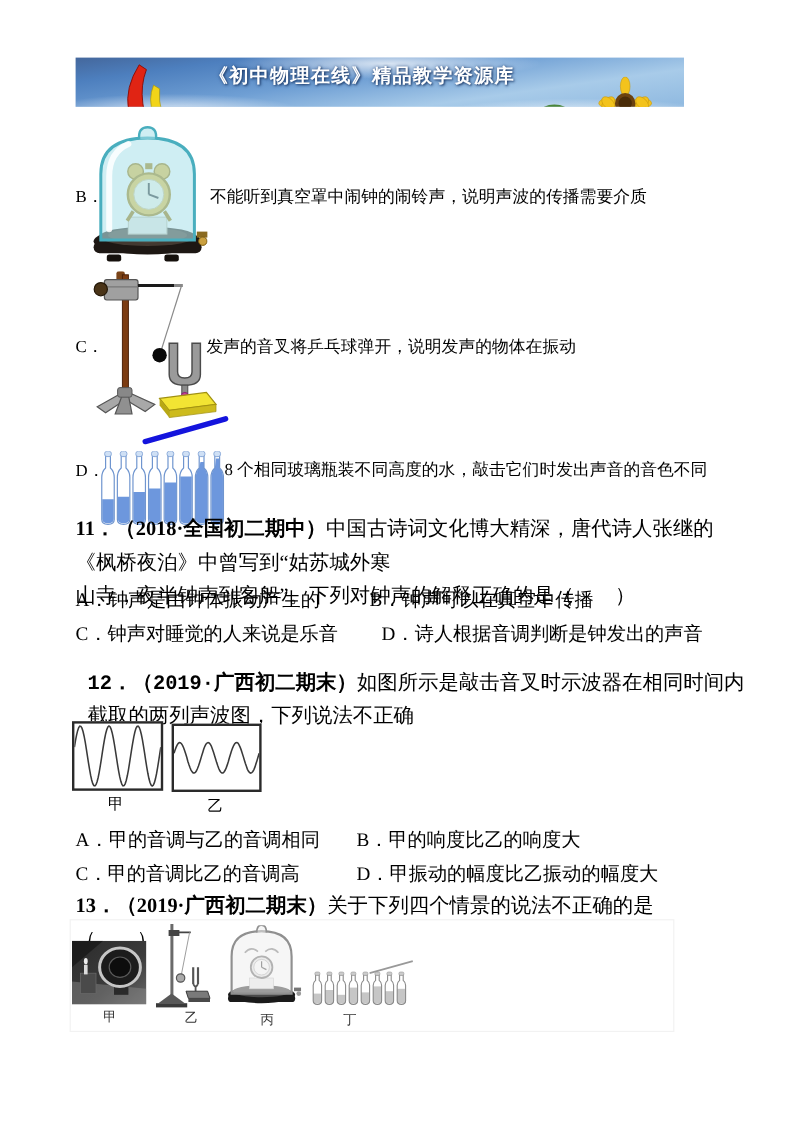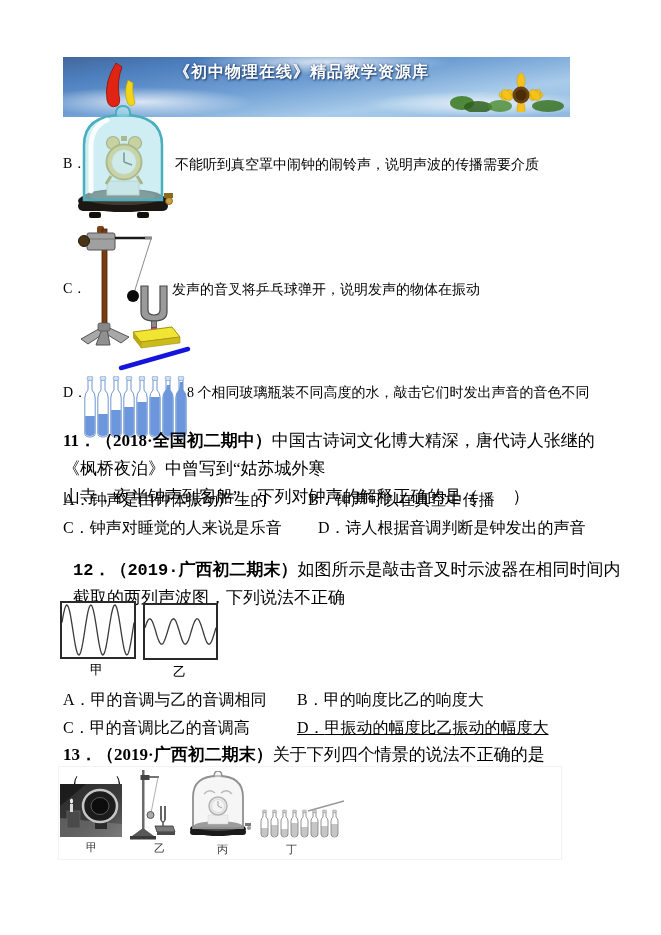--- a/index.html
+++ b/index.html
@@ -10,21 +10,21 @@
   }
   .abs{position:absolute;}
   .txt{font-size:14px;line-height:19px;white-space:nowrap;}
   .para{font-size:17px;line-height:28px;width:548px;}
   .para b{font-weight:bold;}
   .qopt{position:absolute;font-size:16px;white-space:nowrap;}
   .optlabel{position:absolute;font-size:14px;}
 
   
   .banner{
-    position:absolute;left:63px;top:57px;width:507px;height:60px;overflow:hidden;
+    position:absolute;left:63px;top:48px;width:507px;height:41px;overflow:hidden;
     background:linear-gradient(172deg,#44679c 0%,#4d7fbe 18%,#6f9fd4 45%,#a8cbe9 72%,#8fb9e0 100%);
   }
   .cloud{position:absolute;background:radial-gradient(ellipse,rgba(255,255,255,.75),rgba(255,255,255,0) 70%);}
   .banner-title{
     position:absolute;left:0;right:30px;top:5px;text-align:center;
     color:#ffffff;font-weight:bold;font-size:16px;letter-spacing:1px;
     font-family:"Liberation Sans","DejaVu Sans",sans-serif;
     text-shadow:1px 1px 2px #1d3c6b, 0 0 3px rgba(20,50,100,.6);
     white-space:nowrap;
   }
@@ -199,21 +199,21 @@
   </svg>
   <svg class="wavebox" style="left:143px;top:603px;" width="71" height="53" viewBox="0 0 71 53">
     <path class="waveline" fill="none" stroke="#3a3a3a" stroke-width="1.3" d="M0.0,22.7L0.9,20.0L1.8,17.6L2.7,15.7L3.6,14.4L4.4,13.8L5.3,13.9L6.2,14.7L7.1,16.1L8.0,18.1L8.9,20.6L9.8,23.4L10.7,26.3L11.5,29.3L12.4,32.1L13.3,34.6L14.2,36.7L15.1,38.2L16.0,39.1L16.9,39.2L17.8,38.7L18.6,37.5L19.5,35.6L20.4,33.3L21.3,30.6L22.2,27.7L23.1,24.7L24.0,21.8L24.8,19.2L25.7,16.9L26.6,15.2L27.5,14.2L28.4,13.8L29.3,14.1L30.2,15.1L31.1,16.7L31.9,18.9L32.8,21.5L33.7,24.3L34.6,27.3L35.5,30.3L36.4,33.0L37.3,35.4L38.2,37.3L39.1,38.6L39.9,39.2L40.8,39.1L41.7,38.3L42.6,36.9L43.5,34.9L44.4,32.4L45.3,29.6L46.1,26.7L47.0,23.7L47.9,20.9L48.8,18.4L49.7,16.3L50.6,14.8L51.5,13.9L52.4,13.8L53.3,14.3L54.1,15.5L55.0,17.4L55.9,19.7L56.8,22.4L57.7,25.3L58.6,28.3L59.5,31.2L60.4,33.8L61.2,36.1L62.1,37.8L63.0,38.8L63.9,39.2L64.8,38.9L65.7,37.9L66.6,36.3L67.5,34.1L68.3,31.5L69.2,28.7L70.1,25.7L71.0,22.7"></path>
   </svg>
   <span class="wavelabel" style="left:90px;top:661px;">甲</span>
   <span class="wavelabel" style="left:173px;top:663px;">乙</span>
 
   <span class="qopt" style="left:63px;top:690px;"><span>A．</span><span>甲的音调与乙的音调相同</span></span>
   <span class="qopt" style="left:297px;top:690px;"><span>B．</span><span>甲的响度比乙的响度大</span></span>
   <span class="qopt" style="left:63px;top:718px;"><span>C．</span><span>甲的音调比乙的音调高</span></span>
-  <span class="qopt" style="left:297px;top:718px;text-decoration:underline;"><span>D．</span><span>甲振动的幅度比乙振动的幅度大</span></span>
+  <span class="qopt" style="left:297px;top:718px;"><span>D．</span><span>甲振动的幅度比乙振动的幅度大</span></span>
 
   <p class="para abs" style="left:63px;top:741px;margin:0;">
     <b>13．</b><b>（2019·广西初二期末）</b><span>关于下列四个情景的说法不正确的是（　　）</span>
   </p>
 
   <div class="q13frame"></div>
 
   <svg class="abs" style="left:60px;top:784px;" width="62" height="53" viewBox="0 0 62 53">
     <defs>
       <linearGradient id="gph" x1="0" y1="0" x2="1" y2="1">

